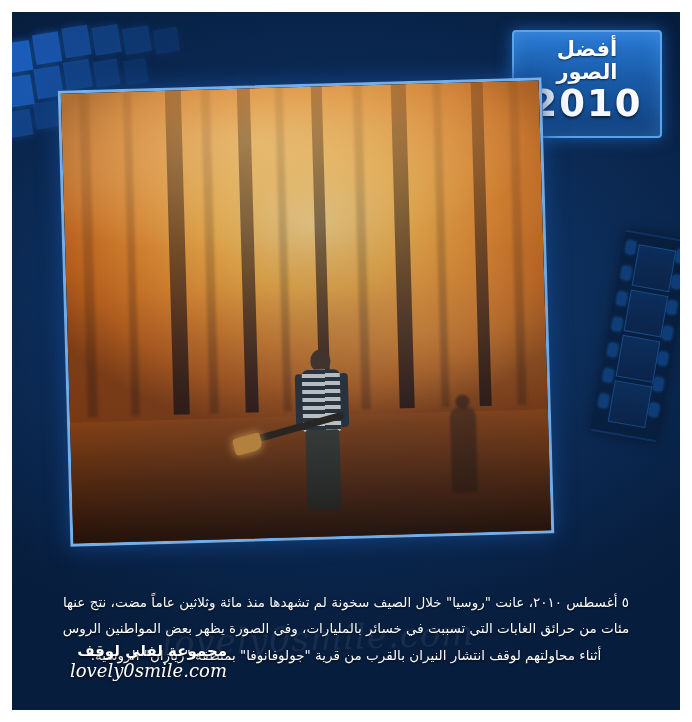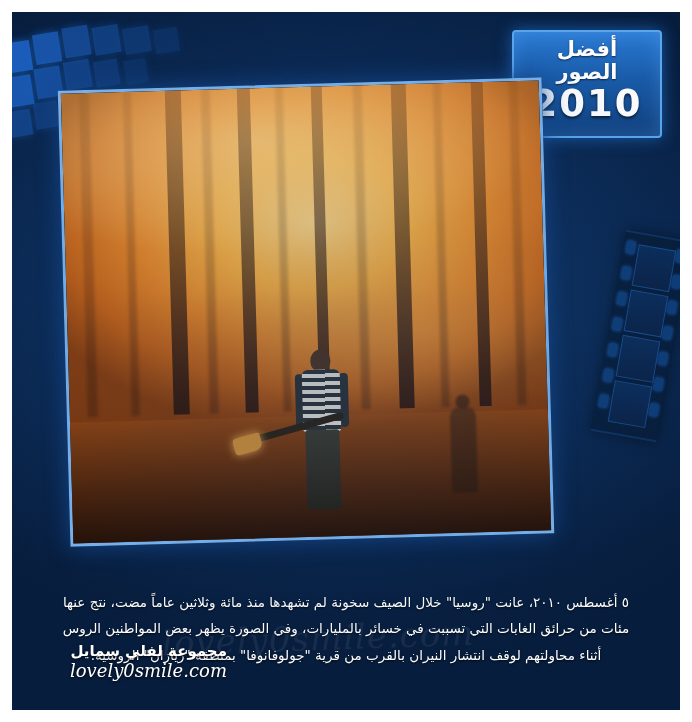--- a/index.html
+++ b/index.html
@@ -376,21 +376,21 @@
           <div class="head"></div>
           <div class="torso"></div>
           <div class="legs"></div>
           <div class="shovel"></div>
           <div class="blade"></div>
         </div>
       </div>
     </div>
 
     <div id="watermark">
-      <div class="wm-ar">مجموعة لفلي سمايل</div>
+      <div class="wm-ar">مجموعة لفلي لوقف</div>
       <div class="wm-en">lovely0smile.com</div>
     </div>
 
     <div id="ghost-wm">lovely0smile.com</div>
 
     <div id="caption">
       <p>٥ أغسطس ٢٠١٠، عانت "روسيا" خلال الصيف سخونة لم تشهدها منذ مائة وثلاثين عاماً مضت، نتج عنها</p>
       <p>مئات من حرائق الغابات التي تسببت في خسائر بالمليارات، وفي الصورة يظهر بعض المواطنين الروس</p>
       <p>أثناء محاولتهم لوقف انتشار النيران بالقرب من قرية "جولوفانوفا" بمنطقة "ريازان" الروسية.</p>
     </div>

